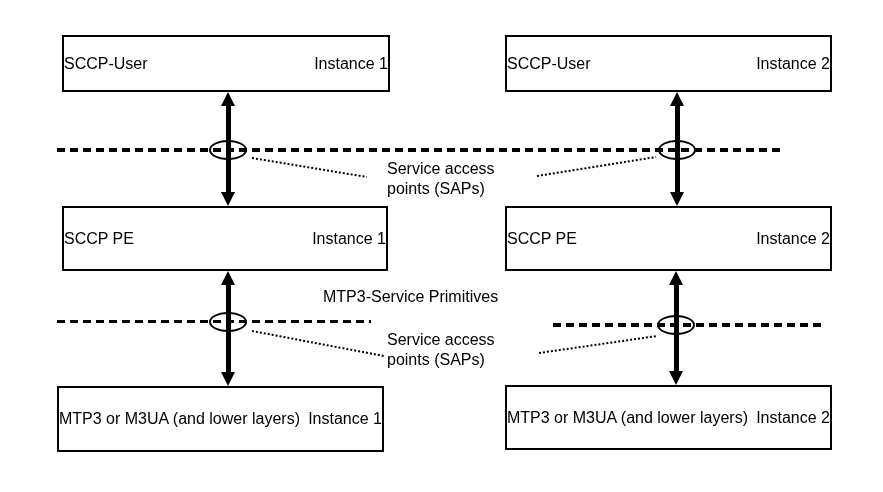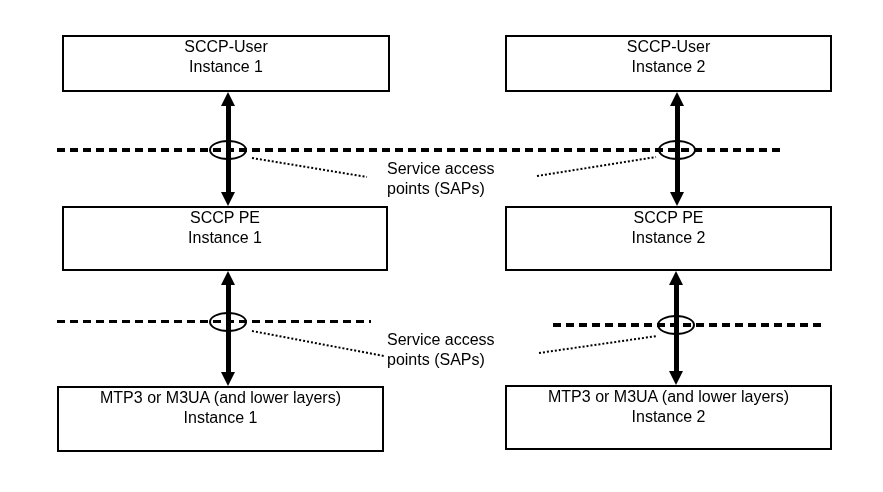--- a/index.html
+++ b/index.html
@@ -11,23 +11,23 @@
     font-family: "Liberation Sans", sans-serif;
     color: #000000;
     overflow: hidden;
   }
   .box {
     position: absolute;
     box-sizing: border-box;
     border: 2px solid #000000;
     background: #ffffff;
     display: flex;
-    flex-direction: column;
+    flex-direction: row;
     align-items: center;
-    justify-content: flex-start;
+    justify-content: space-between;
     text-align: center;
     font-size: 16px;
     line-height: 20px;
     z-index: 3;
   }
   .dash {
     position: absolute;
     background-image: repeating-linear-gradient(90deg, #000000 0 8px, transparent 8px 13px);
     z-index: 1;
   }
@@ -133,19 +133,20 @@
     <line x1="252" y1="331" x2="384" y2="356" stroke="#000000" stroke-width="2" stroke-dasharray="2 2"></line>
     <line x1="539" y1="353" x2="657" y2="336" stroke="#000000" stroke-width="2" stroke-dasharray="2 2"></line>
   </svg>
 
 
   <div class="lbl" style="left:387px; top:159px">
     <span>Service access</span>
     <span>points (SAPs)</span>
   </div>
 
+  <div class="lbl" style="left:323px; top:287px">MTP3-Service Primitives</div>
 
   <div class="lbl" style="left:387px; top:330px">
     <span>Service access</span>
     <span>points (SAPs)</span>
   </div>
 
 </div>
 
 </body></html>

